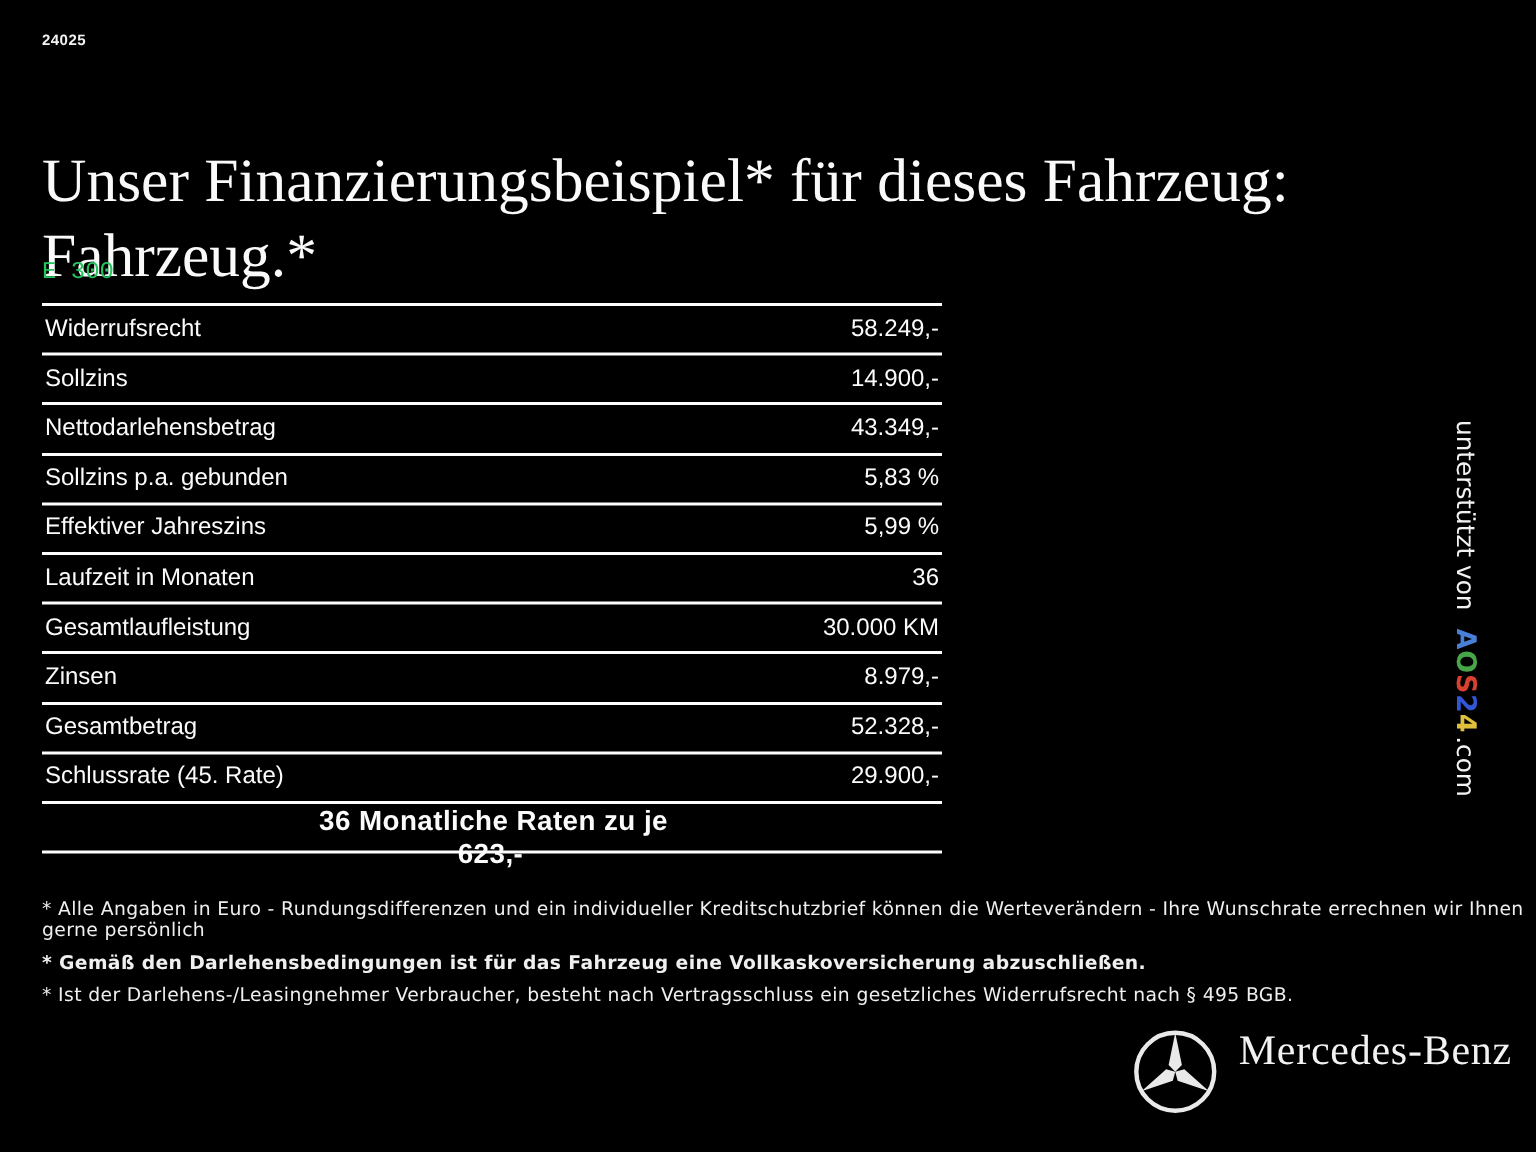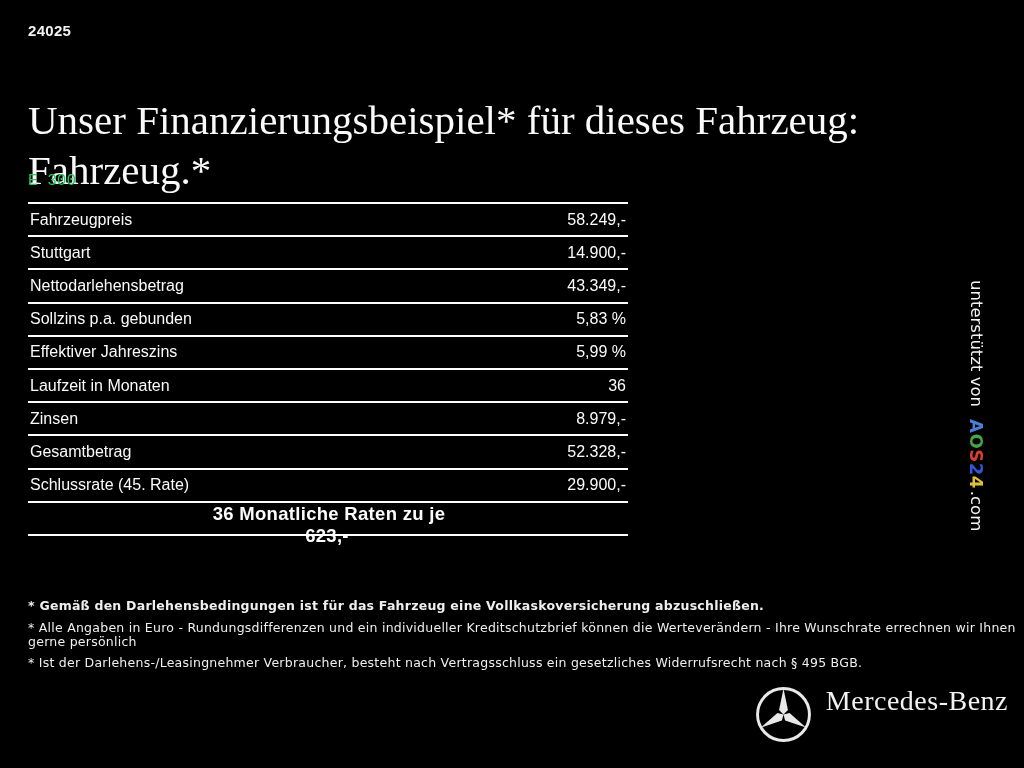--- a/index.html
+++ b/index.html
@@ -3,21 +3,21 @@
 <meta charset="utf-8">
 <style>
   html,body{margin:0;padding:0;}
   body{
     width:1024px;height:768px;position:relative;overflow:hidden;
     background:#000;color:#fff;
     font-family:"Liberation Sans",sans-serif;
   }
   .doc-code{
     position:absolute;left:28px;top:22px;
-    font-size:15px;font-weight:bold;letter-spacing:.3px;color:#f2f2f2;
+    font-size:10px;font-weight:bold;letter-spacing:.3px;color:#f2f2f2;
   }
   .title{
     position:absolute;left:28px;top:68px;width:960px;
     font-family:"Liberation Serif",serif;font-weight:400;
     font-size:41px;line-height:50px;color:#fafafa;
   }
   .model-line{
     position:absolute;left:28px;top:172px;
     font-size:16px;color:#22c55e;font-family:Liberation Mono, monospace;
   }
@@ -69,64 +69,68 @@
 
 <h1 class="title">
   <span>Unser Finanzierungsbeispiel* für dieses Fahrzeug:</span><br>
   <span>Fahrzeug.*</span>
 </h1>
 
 <div class="model-line">E 300</div>
 
 <div class="fin-table">
   <div class="fin-row">
-    <span class="lbl">Fahrzeugpreis</span>
+    <span class="lbl">Widerrufsrecht</span>
     <span class="val">58.249,-</span>
   </div>
   <div class="fin-row">
-    <span class="lbl">Stuttgart</span>
+    <span class="lbl">Sollzins</span>
     <span class="val">14.900,-</span>
   </div>
   <div class="fin-row">
     <span class="lbl">Nettodarlehensbetrag</span>
     <span class="val">43.349,-</span>
   </div>
   <div class="fin-row">
     <span class="lbl">Sollzins p.a. gebunden</span>
     <span class="val">5,83 %</span>
   </div>
   <div class="fin-row">
     <span class="lbl">Effektiver Jahreszins</span>
     <span class="val">5,99 %</span>
   </div>
   <div class="fin-row">
     <span class="lbl">Laufzeit in Monaten</span>
     <span class="val">36</span>
+  </div>
+  <div class="fin-row">
+    <span class="lbl">Gesamtlaufleistung</span>
+    <span class="val">30.000 KM</span>
   </div>
   <div class="fin-row">
     <span class="lbl">Zinsen</span>
     <span class="val">8.979,-</span>
   </div>
   <div class="fin-row">
     <span class="lbl">Gesamtbetrag</span>
     <span class="val">52.328,-</span>
   </div>
   <div class="fin-row">
     <span class="lbl">Schlussrate (45. Rate)</span>
     <span class="val">29.900,-</span>
   </div>
   <div class="fin-row total">
     <span class="lbl">36 Monatliche Raten zu je</span>
     <span class="val">623,-</span>
   </div>
 </div>
 
 <div class="footnotes">
+  <div class="footnote">* Alle Angaben in Euro - Rundungsdifferenzen und ein individueller Kreditschutzbrief können die Werteverändern - Ihre Wunschrate errechnen wir Ihnen gerne persönlich</div>
   <div class="footnote bold">* Gemäß den Darlehensbedingungen ist für das Fahrzeug eine Vollkaskoversicherung abzuschließen.</div>
-  <div class="footnote">* Alle Angaben in Euro - Rundungsdifferenzen und ein individueller Kreditschutzbrief können die Werteverändern - Ihre Wunschrate errechnen wir Ihnen gerne persönlich</div>
   <div class="footnote">* Ist der Darlehens-/Leasingnehmer Verbraucher, besteht nach Vertragsschluss ein gesetzliches Widerrufsrecht nach § 495 BGB.</div>
 </div>
 
 <div class="side-credit">
   <span>unterstützt von</span><span class="side-brand"><span style="color: rgb(74, 127, 216);">A</span><span style="color: rgb(71, 166, 71);">O</span><span style="color: rgb(216, 64, 47);">S</span><span style="color: rgb(49, 86, 214);">2</span><span style="color: rgb(223, 192, 60);">4</span></span><span>.com</span>
 </div>
 
 <div class="footer-brand">
   <svg class="mb-star" viewBox="0 0 100 100" aria-hidden="true">
     <circle cx="50" cy="50" r="44" fill="none" stroke="#e9e9e9" stroke-width="5"></circle>

